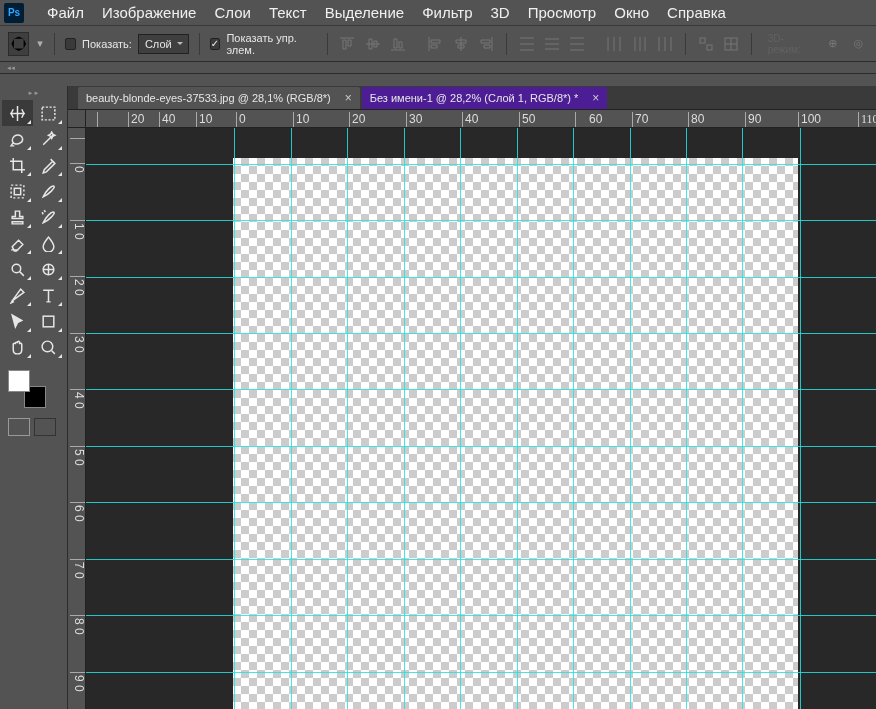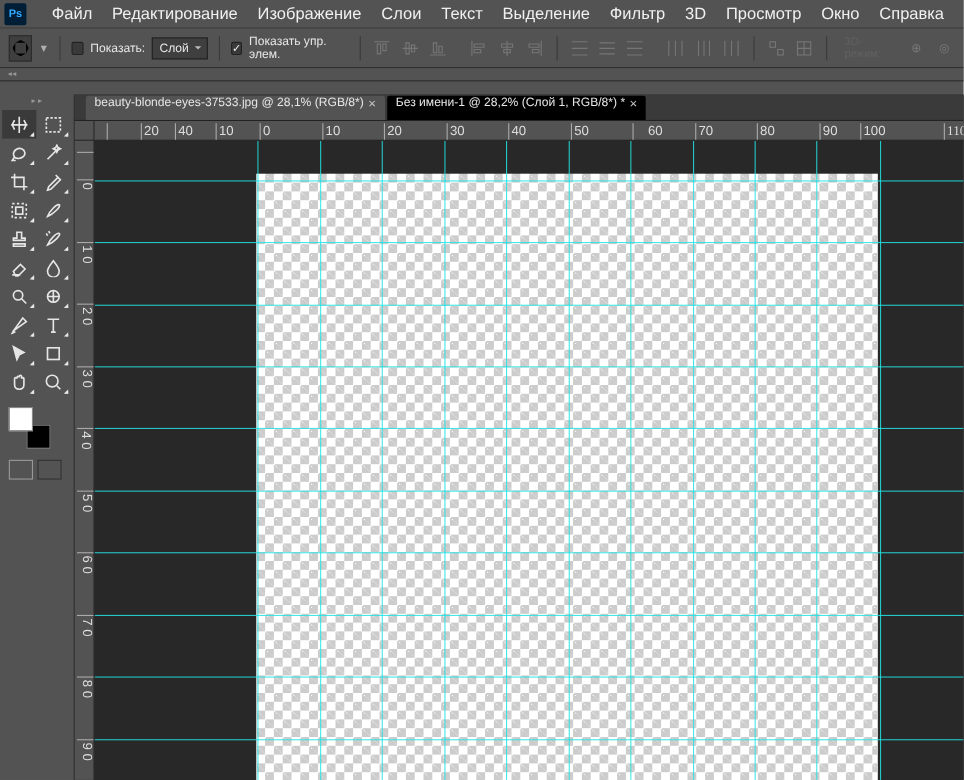--- a/index.html
+++ b/index.html
@@ -22,22 +22,22 @@
 .opt-label { color:#e6e6e6; font-size:11px; }
 .opt-disabled { opacity:.4; }
 .btn3d { color:#777; font-size:10px; padding:2px 6px; }
 
 
 .collapse { height:12px; background:#535353; border-bottom:1px solid #2b2b2b; display:flex; align-items:center; padding-left:6px; }
 .collapse::before { content:'◄◄'; font-size:6px; letter-spacing:-2px; color:#999; }
 
 
 .tabstrip { height:24px; background:#3a3a3a; display:flex; align-items:flex-end; padding-left:10px; border-bottom:1px solid #222; }
-.tab { height:22px; padding:0 8px; margin-right:2px; background:#535353; color:#e6e6e6; font-size:11px; display:flex; gap:4px; border-radius:2px 2px 0 0; cursor:pointer; }
-.tab.active { background:#000000; }
+.tab { height:22px; padding:0 8px; margin-right:2px; background:#535353; color:#e6e6e6; font-size:11px; display:flex; align-items:center; gap:14px; border-radius:2px 2px 0 0; cursor:pointer; }
+.tab.active { background:#4c1d95; }
 .tab .close { font-size:12px; color:#ccc; cursor:pointer; }
 
 
 .tools { position:absolute; left:0; top:86px; width:68px; bottom:0; background:#535353; border-right:1px solid #2b2b2b; padding:4px 2px; }
 .trow { display:flex; }
 .tbtn { width:31px; height:26px; display:flex; align-items:center; justify-content:center; cursor:pointer; position:relative; }
 .tbtn.sel { background:#3a3a3a; }
 .tbtn svg { width:17px; height:17px; stroke:#e6e6e6; fill:none; stroke-width:1.4; }
 .tri::after { content:''; position:absolute; right:2px; bottom:2px; border:2px solid transparent; border-right-color:#e6e6e6; border-bottom-color:#e6e6e6; }
 .swatches { margin:10px 6px; position:relative; width:38px; height:38px; }
@@ -66,21 +66,20 @@
 .guide-h { position:absolute; left:0; right:0; height:1px; background:#22e3e3; opacity:.85; }
 .guide-v { position:absolute; top:0; bottom:0; width:1px; background:#22e3e3; opacity:.85; }
 </style>
 </head>
 <body>
 
 <div class="menubar">
   <div class="ps-logo">Ps</div>
   <div id="menu-items" style="display: flex;">
       <div class="menu-item">Файл</div>
-      <div class="menu-item">Редактирование</div>
       <div class="menu-item">Изображение</div>
       <div class="menu-item">Слои</div>
       <div class="menu-item">Текст</div>
       <div class="menu-item">Выделение</div>
       <div class="menu-item">Фильтр</div>
       <div class="menu-item">3D</div>
       <div class="menu-item">Просмотр</div>
       <div class="menu-item">Окно</div>
       <div class="menu-item">Справка</div>
     </div>
@@ -349,21 +348,21 @@
         <div class="tick" style="left: 150px;">0</div>
         <div class="tick" style="left: 207px;">10</div>
         <div class="tick" style="left: 263px;">20</div>
         <div class="tick" style="left: 320px;">30</div>
         <div class="tick" style="left: 376px;">40</div>
         <div class="tick" style="left: 433px;">50</div>
         <div class="tick" style="left: 489px; padding-left: 13px;">60</div>
         <div class="tick" style="left: 546px;">70</div>
         <div class="tick" style="left: 602px;">80</div>
         <div class="tick" style="left: 659px;">90</div>
-        <div class="tick" style="left: 696px;">100</div>
+        <div class="tick" style="left: 712px;">100</div>
         <div class="tick" style="left: 772px; font-family: Liberation Serif, serif;">110</div>
       </div>
     <div class="ruler-v" id="ruler-v">
         <div class="tick" style="top: 10px;"></div>
         <div class="tick" style="top: 35px;">0</div>
         <div class="tick" style="top: 92px;">1 0</div>
         <div class="tick" style="top: 148px;">2 0</div>
         <div class="tick" style="top: 205px;">3 0</div>
         <div class="tick" style="top: 261px;">4 0</div>
         <div class="tick" style="top: 318px;">5 0</div>

